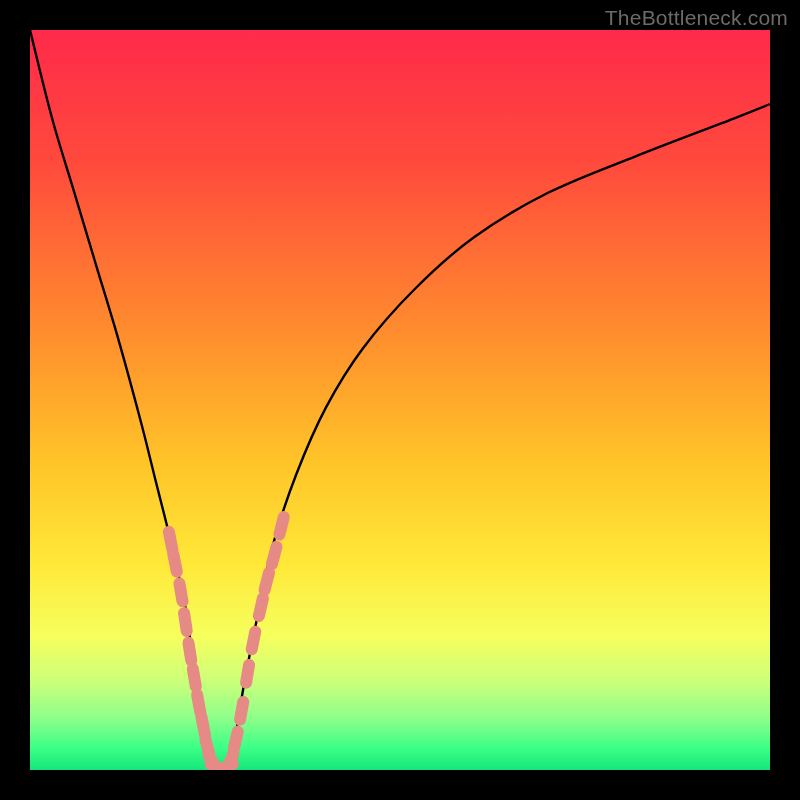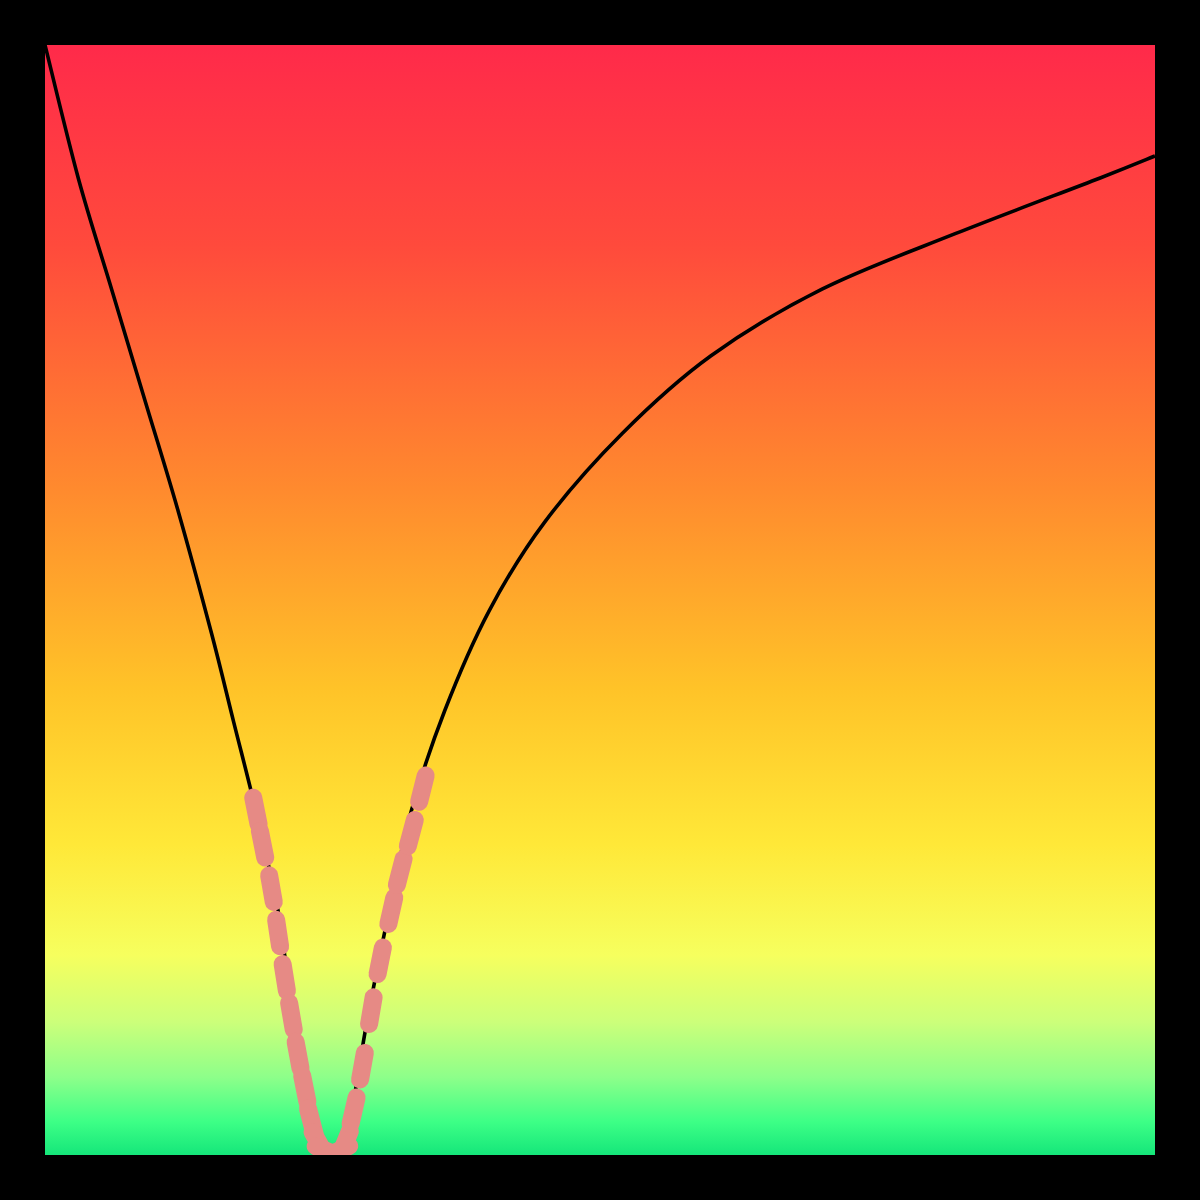--- a/index.html
+++ b/index.html
@@ -87,13 +87,14 @@
           <line x1="210.06469998754258" y1="689.6610625700731" x2="213.21530001245745" y2="671.9389374299268" stroke="#e68a85" stroke-width="12" stroke-linecap="round"></line>
           <line x1="216.06526189592137" y1="652.6750074929666" x2="219.05473810407858" y2="634.9249925070333" stroke="#e68a85" stroke-width="12" stroke-linecap="round"></line>
           <line x1="221.71495478375633" y1="619.3252260812183" x2="225.24504521624365" y2="601.6747739187817" stroke="#e68a85" stroke-width="12" stroke-linecap="round"></line>
           <line x1="228.90439024390244" y1="585.9804878048781" x2="232.85560975609755" y2="568.419512195122" stroke="#e68a85" stroke-width="12" stroke-linecap="round"></line>
           <line x1="234.55863064170444" y1="560.0164363933716" x2="239.04136935829558" y2="542.5835636066283" stroke="#e68a85" stroke-width="12" stroke-linecap="round"></line>
           <line x1="241.88103614495702" y1="534.0961144564112" x2="246.518963855043" y2="516.7038855435887" stroke="#e68a85" stroke-width="12" stroke-linecap="round"></line>
           <line x1="249.41717937467303" y1="504.53128250130794" x2="253.78282062532702" y2="487.06871749869197" stroke="#e68a85" stroke-width="12" stroke-linecap="round"></line>
         </g>
     </svg>
   </div>
+  <div class="watermark">TheBottleneck.com</div>
 </div>
 
 </body></html>

